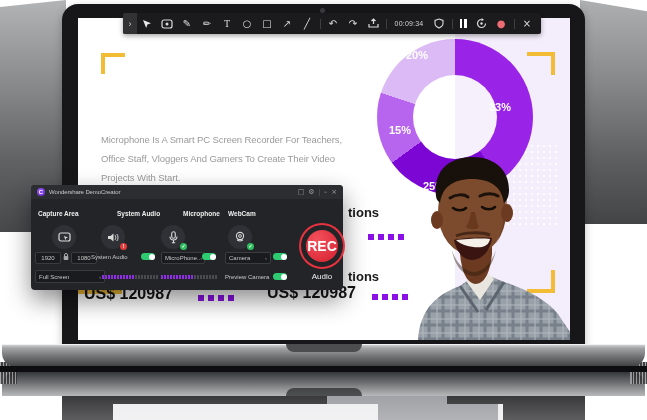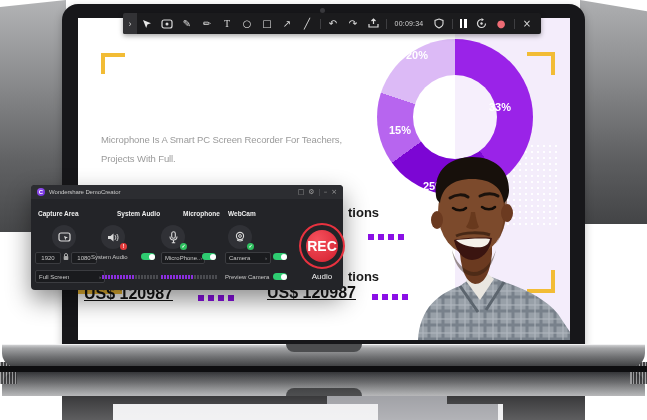--- a/index.html
+++ b/index.html
@@ -45,21 +45,21 @@
     background-image:radial-gradient(circle,rgba(255,255,255,.95) 1px,rgba(255,255,255,0) 1.4px);
     background-size:6px 6px;}
   .bracket{border:0 solid #f2bc35;}
   .br-tl{left:23px;top:35px;width:20px;height:17px;border-left-width:4px;border-top-width:4px;}
   .br-tr{left:449px;top:34px;width:24px;height:19px;border-top-width:4px;border-right-width:4px;}
   .br-br{left:449px;top:252px;width:24px;height:19px;border-bottom-width:4px;border-right-width:4px;}
   .slide-title{left:22px;top:48px;font-size:30px;line-height:35px;font-weight:700;color:#171717;letter-spacing:-.5px;}
   .slide-desc{left:23px;top:112px;font-size:9.5px;line-height:19px;color:#9a9a9a;letter-spacing:-.1px;white-space:nowrap;}
   .stat-frag{font-size:13px;font-weight:700;color:#1a1a1a;}
   .frag1{left:270px;top:187px;} .frag2{left:270px;top:251px;}
-  .usd{font-size:16px;font-weight:700;color:#141414;white-space:nowrap;text-decoration:underline;}
+  .usd{font-size:16px;font-weight:700;color:#141414;white-space:nowrap;}
   .usd-left{left:6px;top:267px;} .usd-right{left:189px;top:266px;}
   .yellow-frag{left:0;top:271px;width:44px;height:5px;background:#f2bc35;}
   .sq-row{display:flex;gap:4px;}
   .sq-row i{width:6px;height:6px;background:#8a10e6;display:block;}
   .sqr1{left:290px;top:216px;} .sqr2{left:120px;top:277px;} .sqr3{left:294px;top:276px;}
 
   
   .donut{left:299px;top:21px;width:156px;height:156px;border-radius:50%;}
   .donut-hole{position:absolute;left:36px;top:36px;width:84px;height:84px;border-radius:50%;
     background:linear-gradient(90deg,#ffffff 50%,#f6effc 50%);}
@@ -157,21 +157,22 @@
       <span class="seg-label sl15">15%</span>
       <span class="seg-label sl20">20%</span>
     </div>
 
     <div class="abs bracket br-tl"></div>
     <div class="abs bracket br-tr"></div>
     <div class="abs bracket br-br"></div>
 
     <div class="abs slide-desc">
       <div>Microphone Is A Smart PC Screen Recorder For Teachers,</div>
-      <div>Projects With Full.</div>
+      <div>Office Staff, Vloggers And Gamers To Create Their Video</div>
+      <div>Projects With Start.</div>
     </div>
 
     <span class="abs stat-frag frag1">tions</span>
     <span class="abs stat-frag frag2">tions</span>
     <div class="abs sq-row sqr1">
         <i></i>
         <i></i>
         <i></i>
         <i></i>
       </div>

